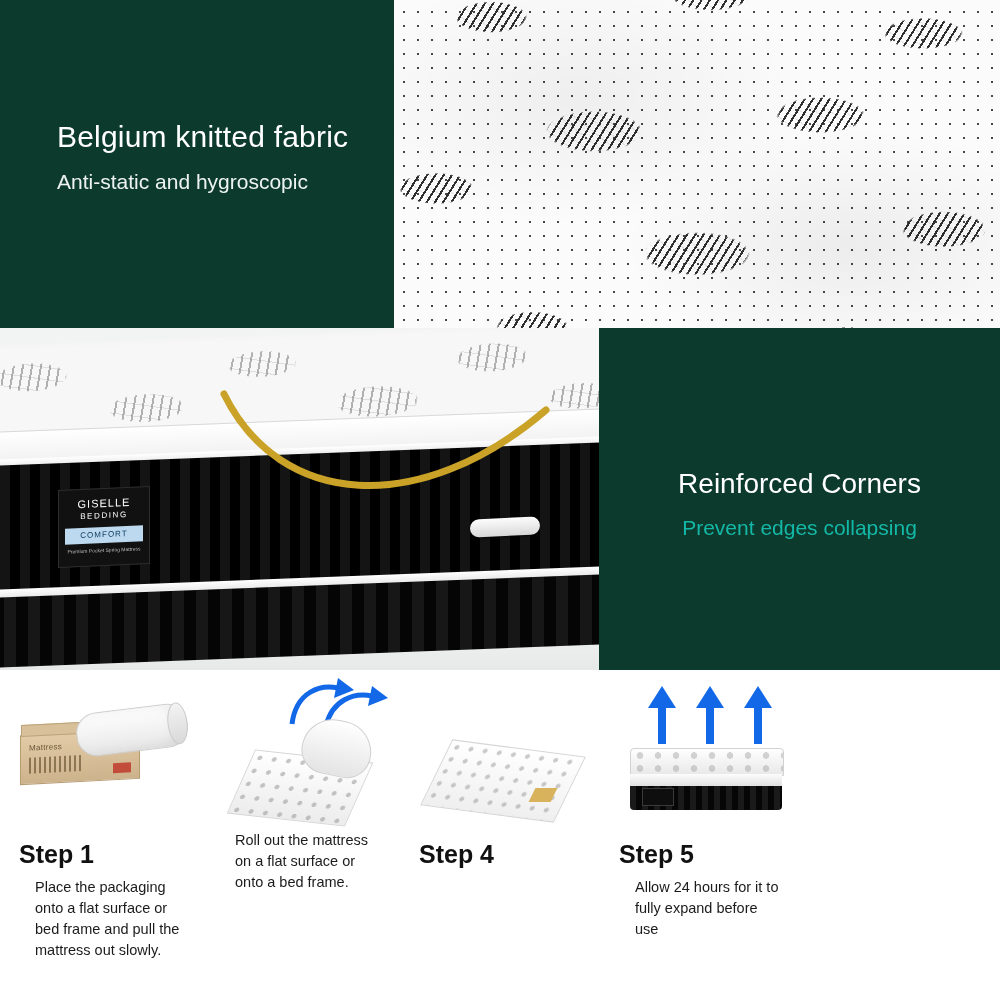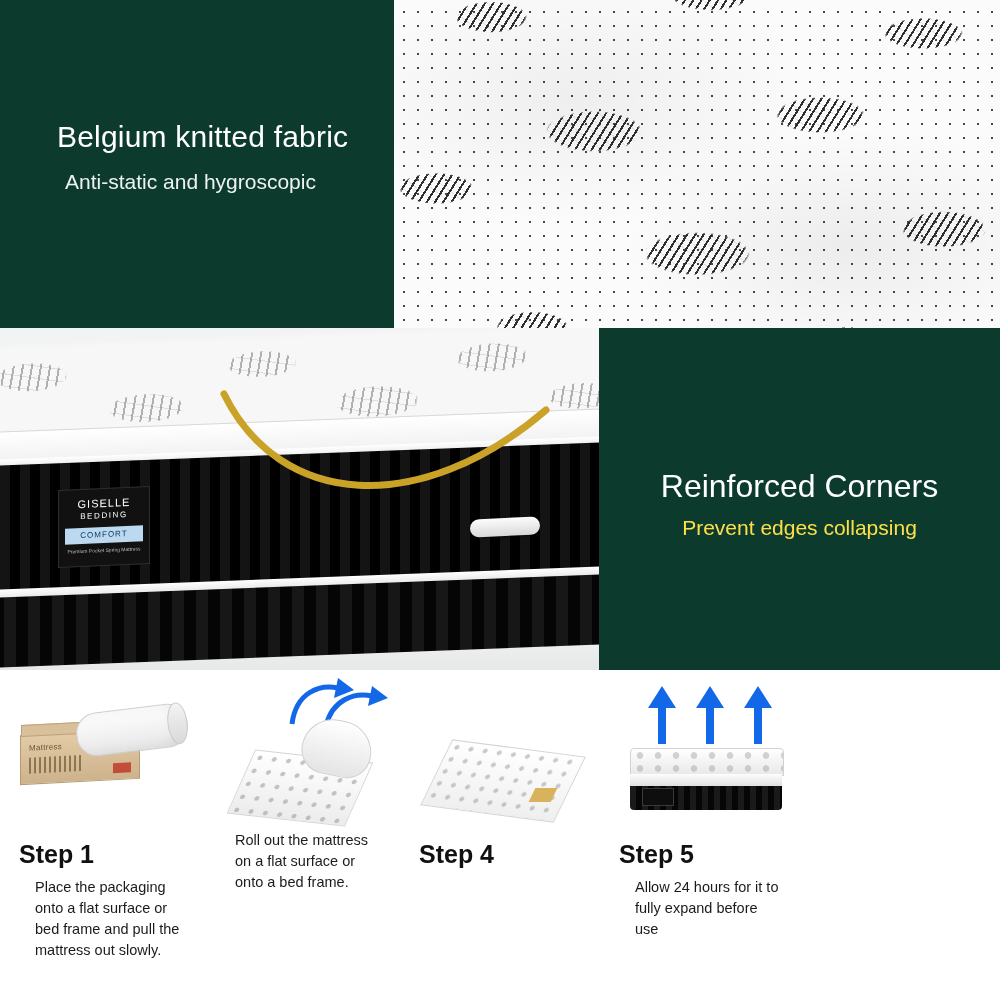--- a/index.html
+++ b/index.html
@@ -44,21 +44,20 @@
     letter-spacing: 0.2px;
     white-space: nowrap;
   }
   .panel-one-text .subline {
     position: absolute;
     left: 57px; top: 170px;
     color: #eef3f1;
     font-size: 21px;
     font-weight: 400;
     white-space: nowrap;
-    margin-left: 8px;
   }
 
   
   .fabric-photo {
     position: absolute;
     left: 394px; top: 0;
     width: 606px; height: 328px;
     overflow: hidden;
     background: #fbfbfb;
   }
@@ -120,29 +119,29 @@
     right: 0; top: 0;
     width: 401px; height: 342px;
     background: #0c3a2d;
     z-index: 3;
   }
   .panel-two-text .headline {
     position: absolute;
     left: 0; right: 0; top: 140px;
     text-align: center;
     color: #ffffff;
-    font-size: 32px;
+    font-size: 28px;
     font-weight: 400;
     white-space: nowrap;
   }
   .panel-two-text .subline {
     position: absolute;
     left: 0; right: 0; top: 188px;
     text-align: center;
-    color: #fde047;
+    color: #14b8a6;
     font-size: 21px;
     font-weight: 400;
     white-space: nowrap;
   }
 
   
   .mattress-photo {
     position: absolute;
     left: 0; top: 0;
     width: 606px; height: 342px;

